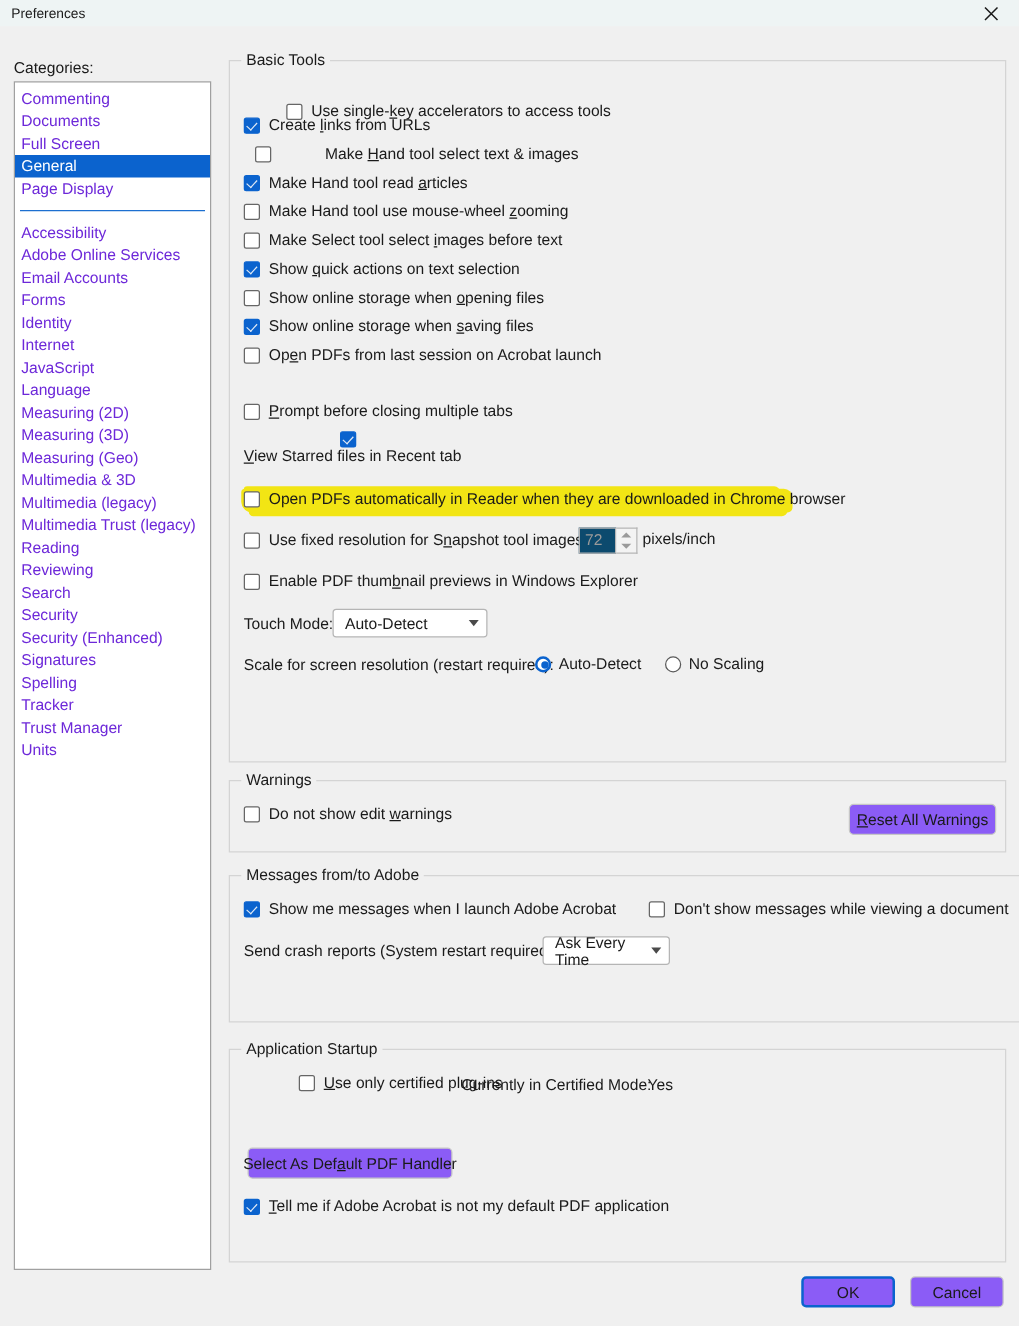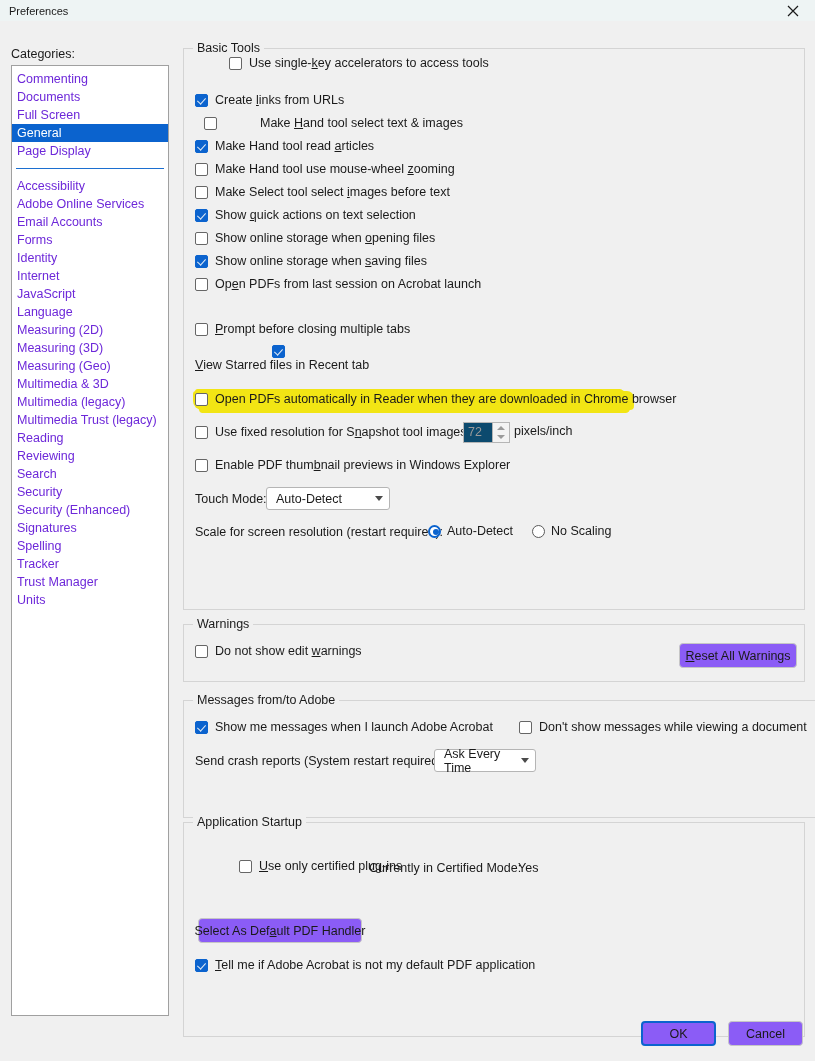--- a/index.html
+++ b/index.html
@@ -75,21 +75,21 @@
     background: #f0f0f0;
     padding: 0 4px;
     font-size: 12.5px;
     color: #1a1a1a;
     white-space: nowrap;
   }
 
   #grp-basic    { left: 183px; top: 48px;  width: 622px; height: 562px; }
   #grp-warn     { left: 183px; top: 624px; width: 622px; height: 58px;  }
   #grp-msg      { left: 183px; top: 700px; width: 708px; height: 118px; }
-  #grp-startup  { left: 183px; top: 822px; width: 622px; height: 215px; }
+  #grp-startup  { left: 183px; top: 839px; width: 622px; height: 171px; }
 
   
   .chk-row {
     position: absolute;
     display: flex;
     align-items: center;
     white-space: nowrap;
     cursor: default;
   }
   .cbox {
@@ -284,21 +284,21 @@
   <div class="cat-item">Trust Manager</div>
   <div class="cat-item">Units</div>
 </div>
 
 <div class="group" id="grp-basic">
   <span class="legend">Basic Tools</span>
 </div>
 
 <div class="highlight"></div>
 
-<div class="chk-row" style="left:195px; top:56px;padding-left:34px;">
+<div class="chk-row" style="left:195px; top:82px;padding-left:34px;">
   <span class="cbox"></span>
   <span class="lbl">Use single-<u>k</u>ey accelerators to access tools</span>
 </div>
 <div class="chk-row" style="left:195px; top:93px;">
   <span class="cbox checked"></span>
   <span class="lbl">Create <u>l</u>inks from URLs</span>
 </div>
 <div class="chk-row" style="left:204px; top:116px;gap:36px;">
   <span class="cbox"></span>
   <span class="lbl">Make <u>H</u>and tool select text &amp; images</span>

